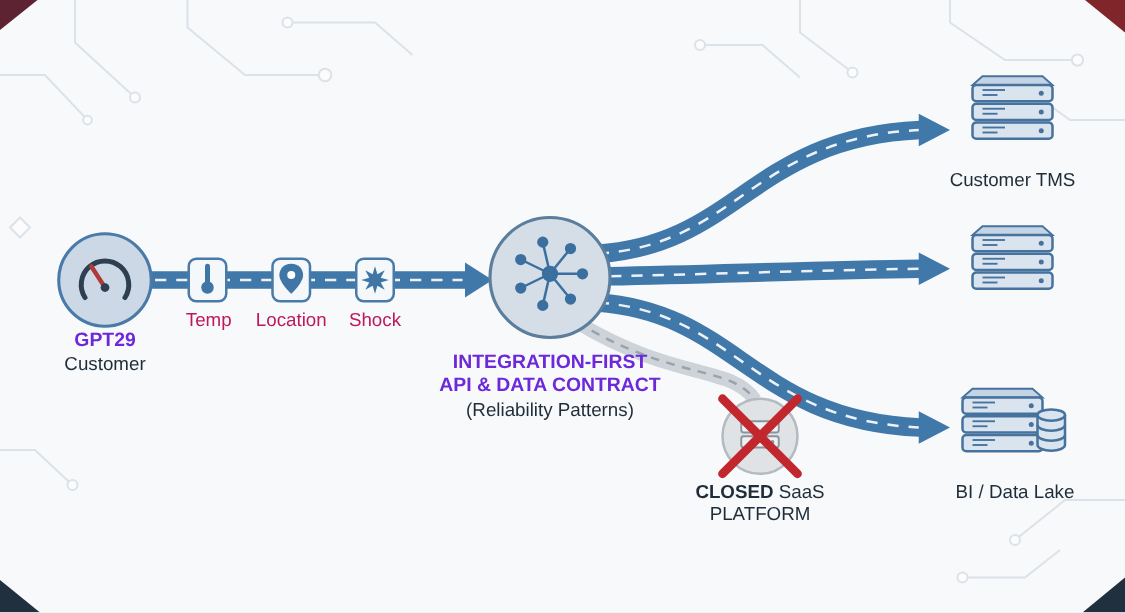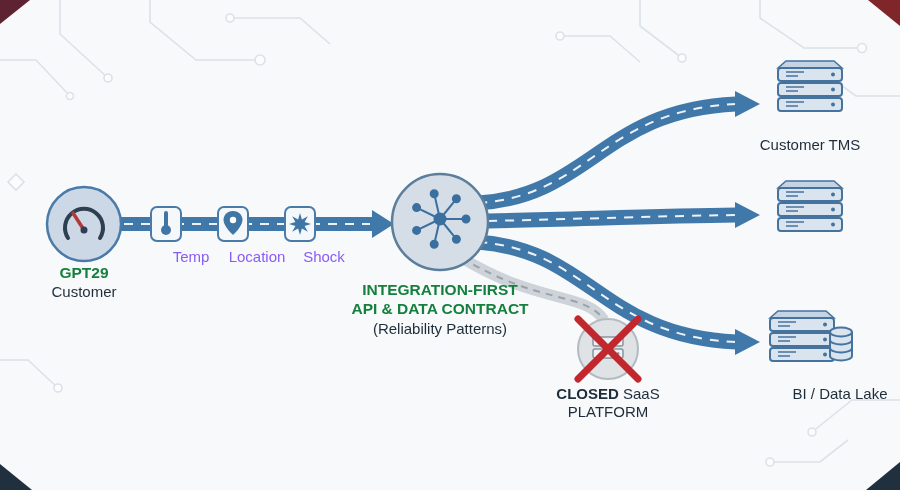--- a/index.html
+++ b/index.html
@@ -7,22 +7,22 @@
     position:relative;width:900px;height:490px;overflow:hidden;
     background:#f7f9fb;
     font-family:"Liberation Sans",sans-serif;
   }
   .stage svg{position:absolute;left:0;top:0;}
   .lbl{
     position:absolute;transform:translateX(-50%);
     color:#1f2d3a;font-size:15px;line-height:1.2;
     text-align:center;white-space:nowrap;
   }
-  .lbl.b{font-weight:bold;font-size:15.5px;color:#15803d;}
-  .lbl.mid{color:#8b5cf6;margin-left:24px;}
+  .lbl.b{font-weight:bold;font-size:15.5px;color:#6d28d9;}
+  .lbl.mid{color:#be185d;}
   .title{
     position:absolute;left:42px;top:448px;
     font-size:28px;font-weight:bold;color:#14212e;
     letter-spacing:-0.3px;white-space:nowrap;
   }
 </style>
 </head>
 <body>
 
 <div class="stage">
@@ -217,21 +217,21 @@
 
   <div class="lbl mid" style="left:167px;top:248px;">Temp</div>
   <div class="lbl mid" style="left:233px;top:248px;">Location</div>
   <div class="lbl mid" style="left:300px;top:248px;">Shock</div>
 
   <div class="lbl b" style="left:440px;top:281px;text-align:center;">INTEGRATION-FIRST</div>
   <div class="lbl b" style="left:440px;top:300px;">API &amp; DATA CONTRACT</div>
   <div class="lbl" style="left:810px;top:136px;">Customer TMS</div>
 
   <div class="lbl" style="left:440px;top:320px;">(Reliability Patterns)</div>
-  <div class="lbl" style="left:840px;top:385px;">BI / Data Lake</div>
+  <div class="lbl" style="left:812px;top:385px;">BI / Data Lake</div>
 
   <div class="lbl" style="left:608px;top:385px;">
     <span style="font-weight:bold;">CLOSED</span>
     <span>SaaS</span>
   </div>
   <div class="lbl" style="left:608px;top:403px;">PLATFORM</div>
 
 </div>
 
 </body></html>

